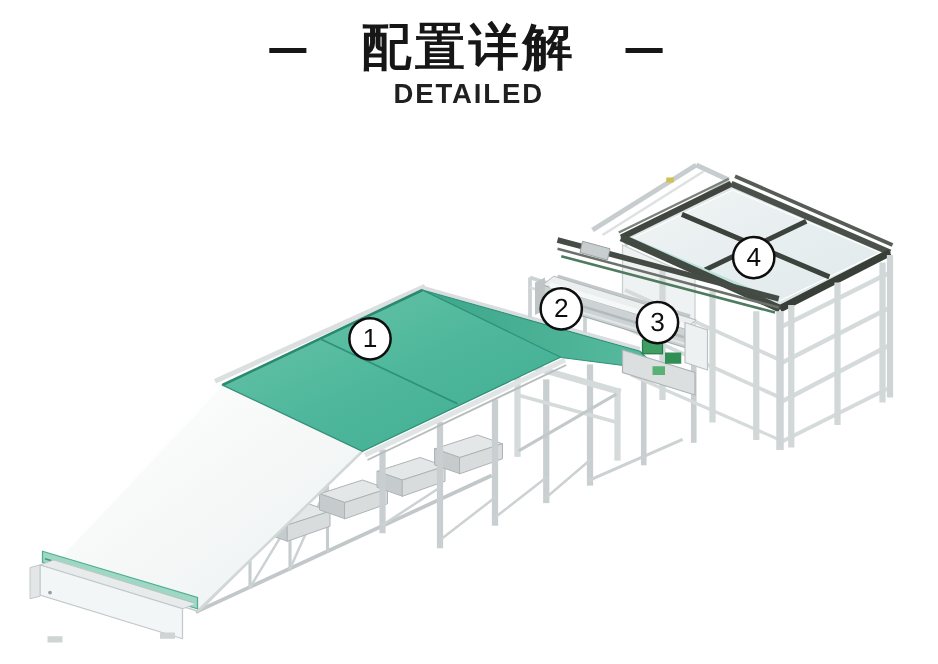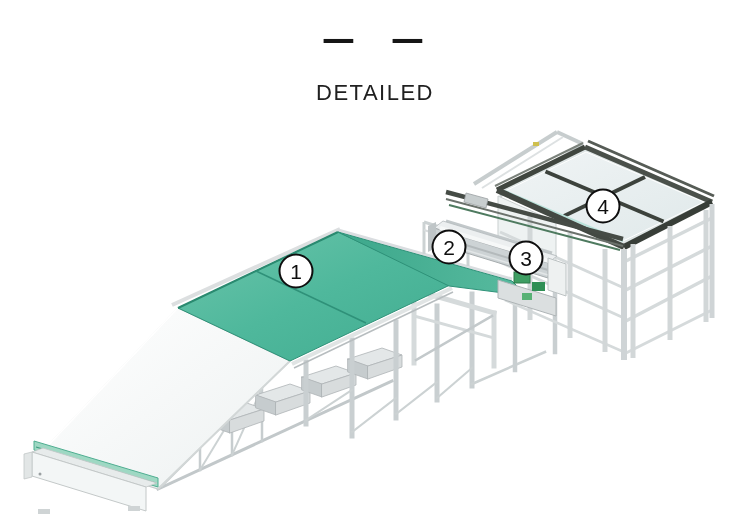--- a/index.html
+++ b/index.html
@@ -2,37 +2,38 @@
 <html><head>
 <meta charset="utf-8">
 <style>
   html,body{margin:0;padding:0;background:#ffffff;}
   .page{position:relative;width:750px;height:531px;background:#ffffff;overflow:hidden;
         font-family:"Liberation Sans","DejaVu Sans",sans-serif;}
   .header{position:absolute;top:14px;left:0;width:750px;text-align:center;}
   .title{display:flex;justify-content:center;align-items:center;gap:44px;
          margin:0;font-size:40px;font-weight:700;color:#161616;letter-spacing:3px;line-height:1.2;}
   .title .dash{font-weight:700;transform:scaleX(1.5);display:inline-block;}
-  .subtitle{margin-top:18px;font-size:22px;font-weight:400;color:#202020;letter-spacing:1.5px;}
+  .subtitle{margin-top:0;font-size:22px;font-weight:700;color:#202020;letter-spacing:1.5px;}
   .stage{position:absolute;left:0;top:0;width:750px;height:531px;}
   svg{position:absolute;left:0;top:0;}
   .callout{position:absolute;width:35px;height:35px;border-radius:50%;
            background:#ffffff;border:2.5px solid #0e0e0e;box-sizing:border-box;
            display:flex;align-items:center;justify-content:center;
            font-size:21px;color:#0e0e0e;font-weight:400;
            transform:translate(-50%,-50%);}
 </style>
 </head>
 <body>
 
 <div class="page">
 
   <div class="header">
     <h1 class="title">
         <span class="dash">–</span>
+        <span>配置详解</span>
         <span class="dash">–</span>
       </h1>
     <div class="subtitle">DETAILED</div>
   </div>
 
   <div class="stage">
   <svg width="750" height="531" viewBox="0 0 750 531">
     <defs>
       <linearGradient id="rampGrad" x1="0" y1="0" x2="1" y2="1">
         <stop offset="0" stop-color="#ffffff"></stop>

